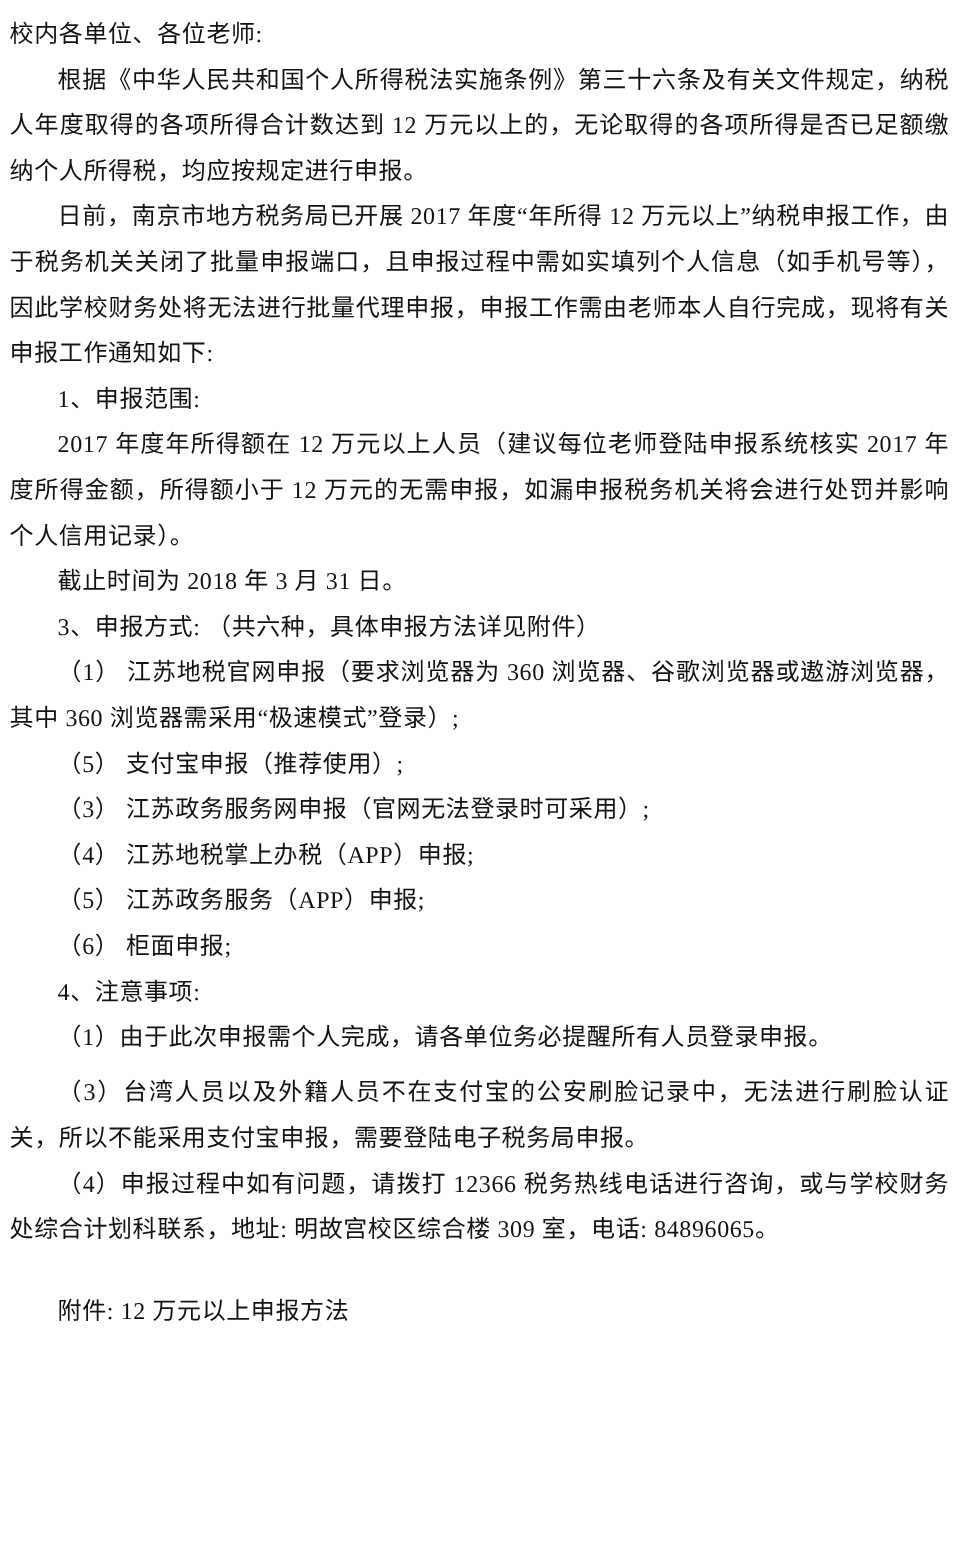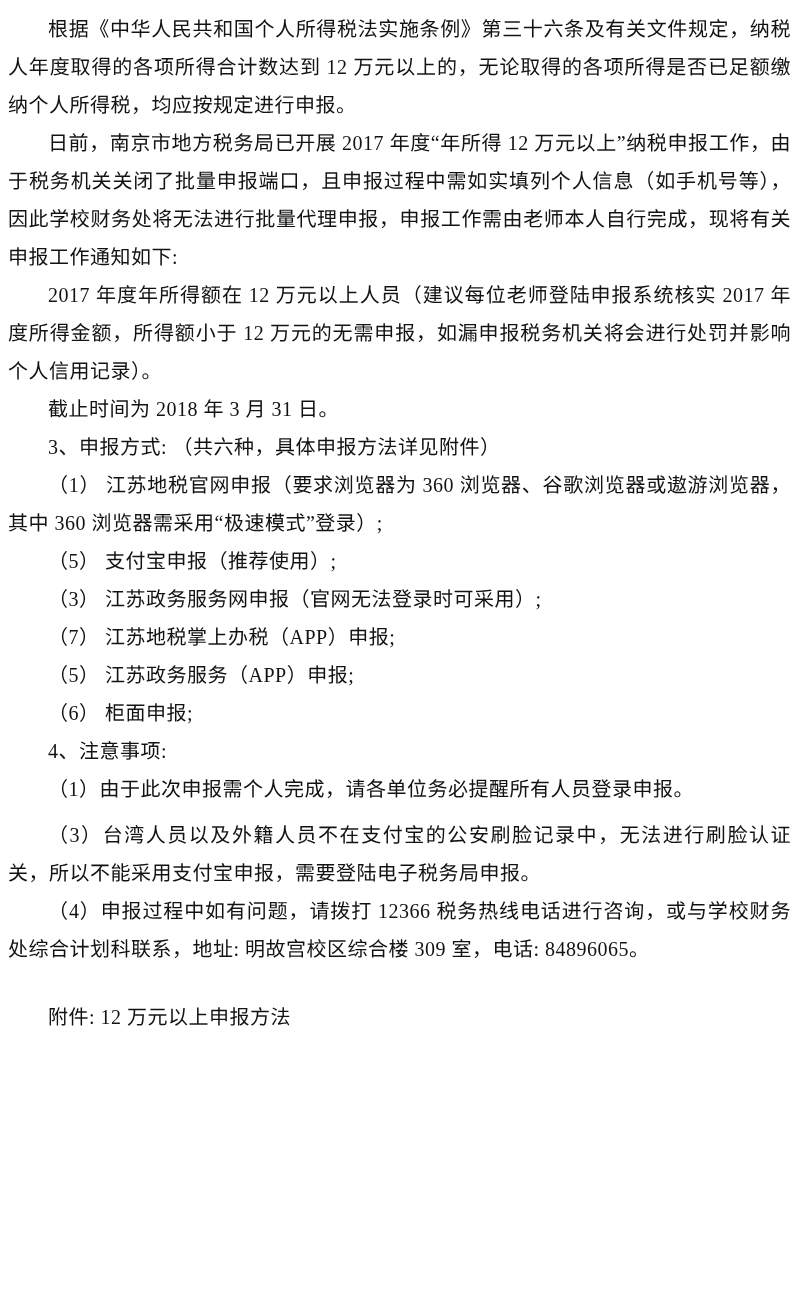--- a/index.html
+++ b/index.html
@@ -33,35 +33,37 @@
     margin-top: 8px !important;
   }
   .gap-lg {
     margin-top: 30px !important;
   }
 </style>
 </head>
 <body>
 
 <div class="page">
+  <p class="no-indent">校内各单位、各位老师:</p>
 
   <p>根据《中华人民共和国个人所得税法实施条例》第三十六条及有关文件规定，纳税人年度取得的各项所得合计数达到 12 万元以上的，无论取得的各项所得是否已足额缴纳个人所得税，均应按规定进行申报。</p>
 
   <p>日前，南京市地方税务局已开展 2017 年度“年所得 12 万元以上”纳税申报工作，由于税务机关关闭了批量申报端口，且申报过程中需如实填列个人信息（如手机号等），因此学校财务处将无法进行批量代理申报，申报工作需由老师本人自行完成，现将有关申报工作通知如下:</p>
 
+  <p>1、申报范围:</p>
   <p>2017 年度年所得额在 12 万元以上人员（建议每位老师登陆申报系统核实 2017 年度所得金额，所得额小于 12 万元的无需申报，如漏申报税务机关将会进行处罚并影响个人信用记录）。</p>
 
   <p>截止时间为 2018 年 3 月 31 日。</p>
 
   <p>3、申报方式: （共六种，具体申报方法详见附件）</p>
 
   <p>（1） 江苏地税官网申报（要求浏览器为 360 浏览器、谷歌浏览器或遨游浏览器，其中 360 浏览器需采用“极速模式”登录）;</p>
   <p>（5） 支付宝申报（推荐使用）;</p>
   <p>（3） 江苏政务服务网申报（官网无法登录时可采用）;</p>
-  <p>（7） 江苏地税掌上办税（APP）申报;</p>
+  <p>（4） 江苏地税掌上办税（APP）申报;</p>
   <p>（5） 江苏政务服务（APP）申报;</p>
   <p>（6） 柜面申报;</p>
 
   <p>4、注意事项:</p>
 
   <p>（1）由于此次申报需个人完成，请各单位务必提醒所有人员登录申报。</p>
   <p class="gap-sm">（3）台湾人员以及外籍人员不在支付宝的公安刷脸记录中，无法进行刷脸认证关，所以不能采用支付宝申报，需要登陆电子税务局申报。</p>
   <p>（4）申报过程中如有问题，请拨打 12366 税务热线电话进行咨询，或与学校财务处综合计划科联系，地址: 明故宫校区综合楼 309 室，电话: 84896065。</p>
 
   <p class="gap-lg">附件: 12 万元以上申报方法</p>

